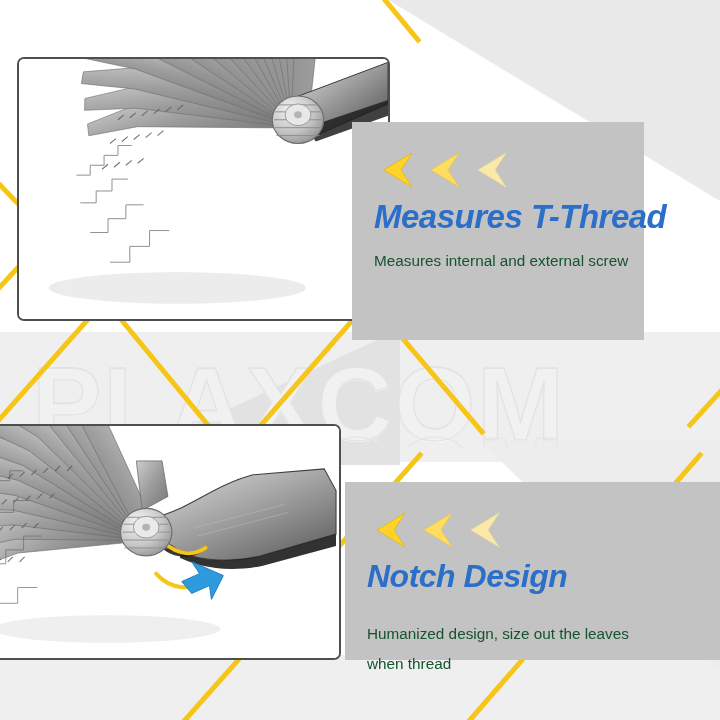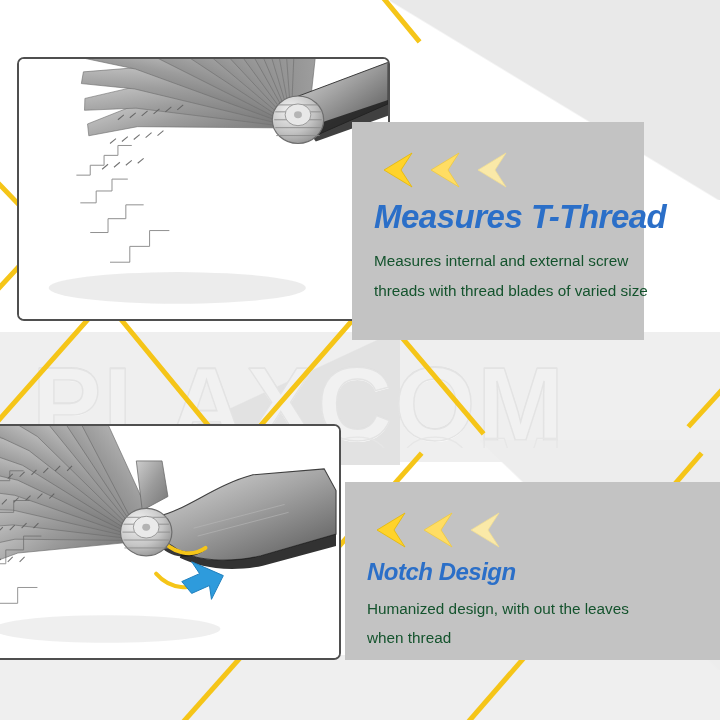--- a/index.html
+++ b/index.html
@@ -119,21 +119,21 @@
     color: #2b6fc8;
     font-style: italic;
     font-weight: 700;
     font-size: 33px;
     line-height: 1.15;
     letter-spacing: -0.5px;
     margin-top: 4px;
     margin-bottom: 10px;
     white-space: nowrap;
   }
-  #panel-bot .panel-heading { font-size: 24px; margin-bottom: 8px; }
+  #panel-bot .panel-heading { font-size: 32px; margin-bottom: 24px; }
 
   .panel-body {
     color: #14532d;
     font-size: 15.3px;
     line-height: 1.95;
   }
   .panel-body .line { display: block; white-space: nowrap; }
 </style>
 </head>
 <body>
@@ -391,36 +391,35 @@
       <svg class="chev" width="44" height="44" viewBox="0 0 44 44">
         <path d="M38 5 L10 22 L38 39 L27 22 Z" fill="#ffdd63" stroke="#efc93f" stroke-width="0.8" stroke-linejoin="round"></path>
       </svg>
       <svg class="chev" width="44" height="44" viewBox="0 0 44 44">
         <path d="M38 5 L10 22 L38 39 L27 22 Z" fill="#fae9a8" stroke="#f0dd93" stroke-width="0.8" stroke-linejoin="round"></path>
       </svg>
     </div>
     <div class="panel-heading">Measures T-Thread</div>
     <div class="panel-body">
       <span class="line">Measures internal and external screw</span>
-      <span class="line">threads with thread blades of varied size</span>
     </div>
   </div>
 
   <div class="text-panel" id="panel-bot">
     <div class="chevrons">
       <svg class="chev" width="44" height="44" viewBox="0 0 44 44">
         <path d="M38 5 L10 22 L38 39 L27 22 Z" fill="#ffd32a" stroke="#e6b800" stroke-width="0.8" stroke-linejoin="round"></path>
       </svg>
       <svg class="chev" width="44" height="44" viewBox="0 0 44 44">
         <path d="M38 5 L10 22 L38 39 L27 22 Z" fill="#ffdd63" stroke="#efc93f" stroke-width="0.8" stroke-linejoin="round"></path>
       </svg>
       <svg class="chev" width="44" height="44" viewBox="0 0 44 44">
         <path d="M38 5 L10 22 L38 39 L27 22 Z" fill="#fae9a8" stroke="#f0dd93" stroke-width="0.8" stroke-linejoin="round"></path>
       </svg>
     </div>
     <div class="panel-heading">Notch Design</div>
     <div class="panel-body">
-      <span class="line">Humanized design, with out the leaves</span>
+      <span class="line">Humanized design, size out the leaves</span>
       <span class="line">when thread</span>
     </div>
   </div>
 
 </div>
 
 </body></html>

